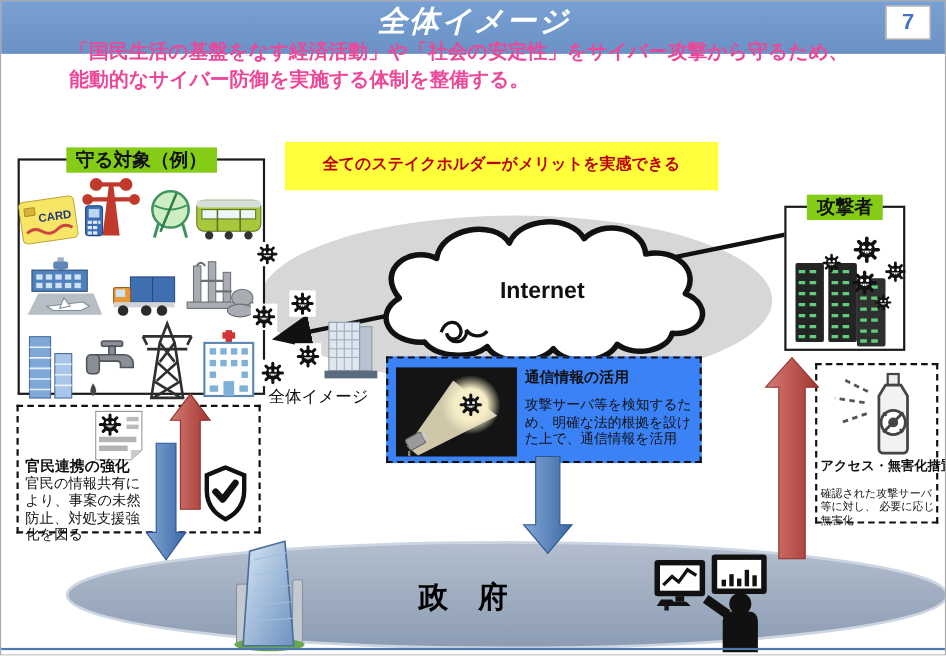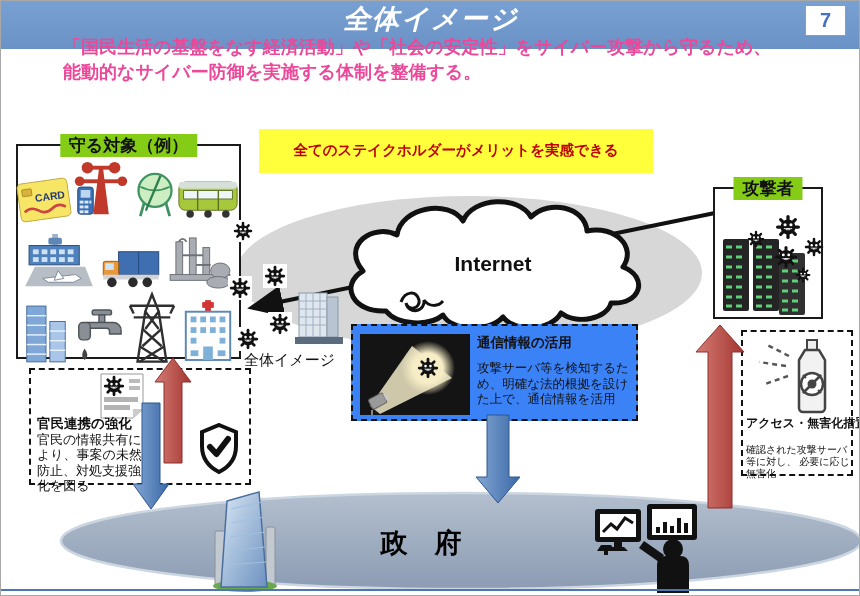--- a/index.html
+++ b/index.html
@@ -23,21 +23,21 @@
   
   .solidbox{position:absolute;background:#fff;border:2px solid #1a1a1a;box-sizing:border-box;}
   .boxtitle{position:absolute;top:-12px;left:50%;transform:translateX(-50%);background:#84cc16;
             padding:0 9px;font-size:17px;font-weight:bold;white-space:nowrap;}
   .protect{left:15px;top:143px;width:225px;height:215px;}
   .attacker{left:712px;top:186px;width:110px;height:132px;text-align:center;}
   .icon-rows{position:absolute;left:0;top:8px;width:100%;display:flex;flex-direction:column;}
   .irow{display:flex;align-items:flex-end;justify-content:space-evenly;}
   
   .dashbox{position:absolute;border:2.5px dashed #111;box-sizing:border-box;background:transparent;}
-  .coop{left:28px;top:367px;width:222px;height:117px;}
+  .coop{left:14px;top:367px;width:222px;height:117px;}
   .coop .btitle{position:absolute;left:6px;top:45px;font-size:13.5px;font-weight:bold;}
   .coop .btext{position:absolute;left:6px;top:62px;width:114px;font-size:13px;line-height:1.18;}
   .commbox{left:350px;top:323px;width:287px;height:97px;background:#3b82f6;}
   .commbox .btitle{position:absolute;left:124px;top:8px;font-size:13.5px;font-weight:bold;}
   .commbox .btext{position:absolute;left:124px;top:35px;width:152px;font-size:12.5px;line-height:1.25;}
   .neut{left:740px;top:329px;width:112px;height:146px;background:#fff;}
   .neut .btitle{position:absolute;left:3px;top:83px;font-size:12px;font-weight:bold;white-space:nowrap;}
   .neut .btext{position:absolute;left:3px;top:112px;width:104px;font-size:10px;line-height:1.2;}
   
   .spot{position:absolute;left:7px;top:8px;width:110px;height:81px;background:#141414;overflow:hidden;}

